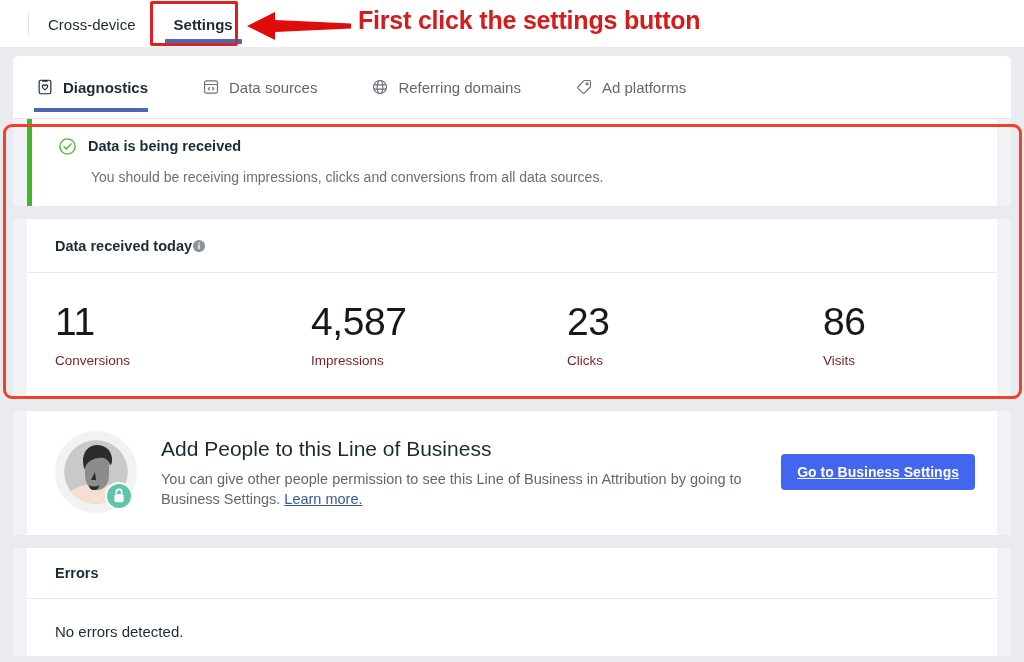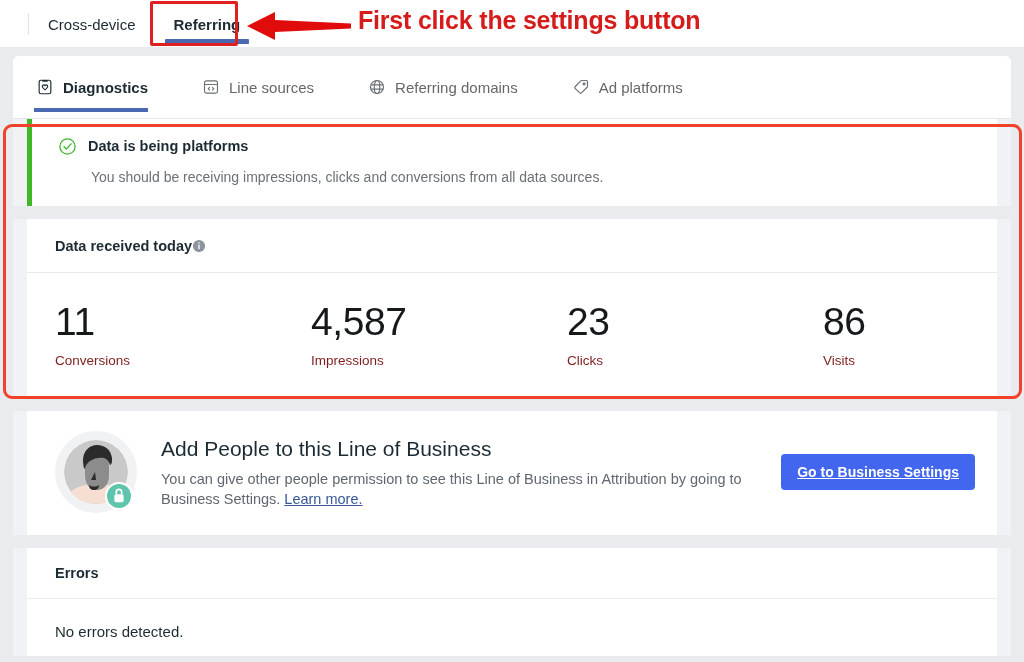--- a/index.html
+++ b/index.html
@@ -189,21 +189,21 @@
   <div class="topbar">
     <div class="topbar-inner">
       <div class="top-tab clipped">
         
       </div>
       <div class="top-divider"></div>
       <div class="top-tab">
         <span>Cross-device</span>
       </div>
       <div class="top-tab active">
-        <span>Referring</span>
+        <span>Settings</span>
         <div class="tab-underline"></div>
       </div>
     </div>
   </div>
   <div class="topbar-shadow"></div>
 
   <div class="panel">
 
     <div class="subtabs">
 
@@ -220,21 +220,21 @@
       </div>
 
       <div class="subtab">
         <span class="icon">
           <svg width="18" height="18" viewBox="0 0 20 20" fill="none" stroke="#6a7076" stroke-width="1.3">
             <rect x="2.8" y="3.2" width="14.4" height="13.6" rx="2"></rect>
             <path d="M2.8 7.2h14.4"></path>
             <path d="M8.6 10.2 7 12l1.6 1.8M11.4 10.2 13 12l-1.6 1.8"></path>
           </svg>
         </span>
-        <span class="label">Line sources</span>
+        <span class="label">Data sources</span>
       </div>
 
       <div class="subtab">
         <span class="icon">
           <svg width="18" height="18" viewBox="0 0 20 20" fill="none" stroke="#6a7076" stroke-width="1.3">
             <circle cx="10" cy="10" r="7.2"></circle>
             <ellipse cx="10" cy="10" rx="3.1" ry="7.2"></ellipse>
             <path d="M3 7.6h14M3 12.4h14"></path>
           </svg>
         </span>
@@ -256,21 +256,21 @@
     <div class="content">
 
       <div class="status-banner">
         <div class="status-row">
           <span class="icon">
             <svg width="19" height="19" viewBox="0 0 20 20" fill="none" stroke="#42b72a" stroke-width="1.4">
               <circle cx="10" cy="10" r="8"></circle>
               <path d="M6.3 10.2 8.8 12.6 13.8 7.2" stroke-linecap="round" stroke-linejoin="round"></path>
             </svg>
           </span>
-          <span class="status-title">Data is being platforms</span>
+          <span class="status-title">Data is being received</span>
         </div>
         <div class="status-desc">You should be receiving impressions, clicks and conversions from all data sources.</div>
       </div>
 
       <div class="gap"></div>
 
       <div class="data-card">
         <div class="data-card-head">
           <span class="title">Data received today</span>
           <span class="icon">

